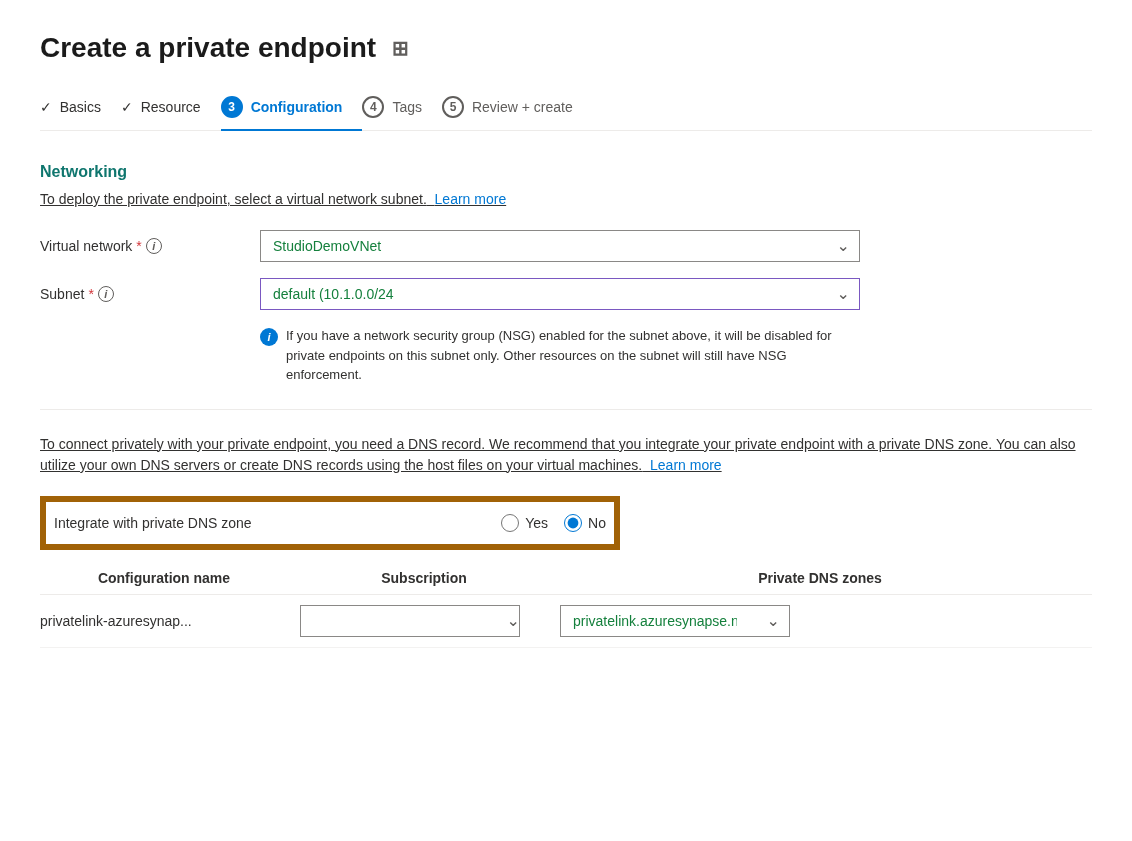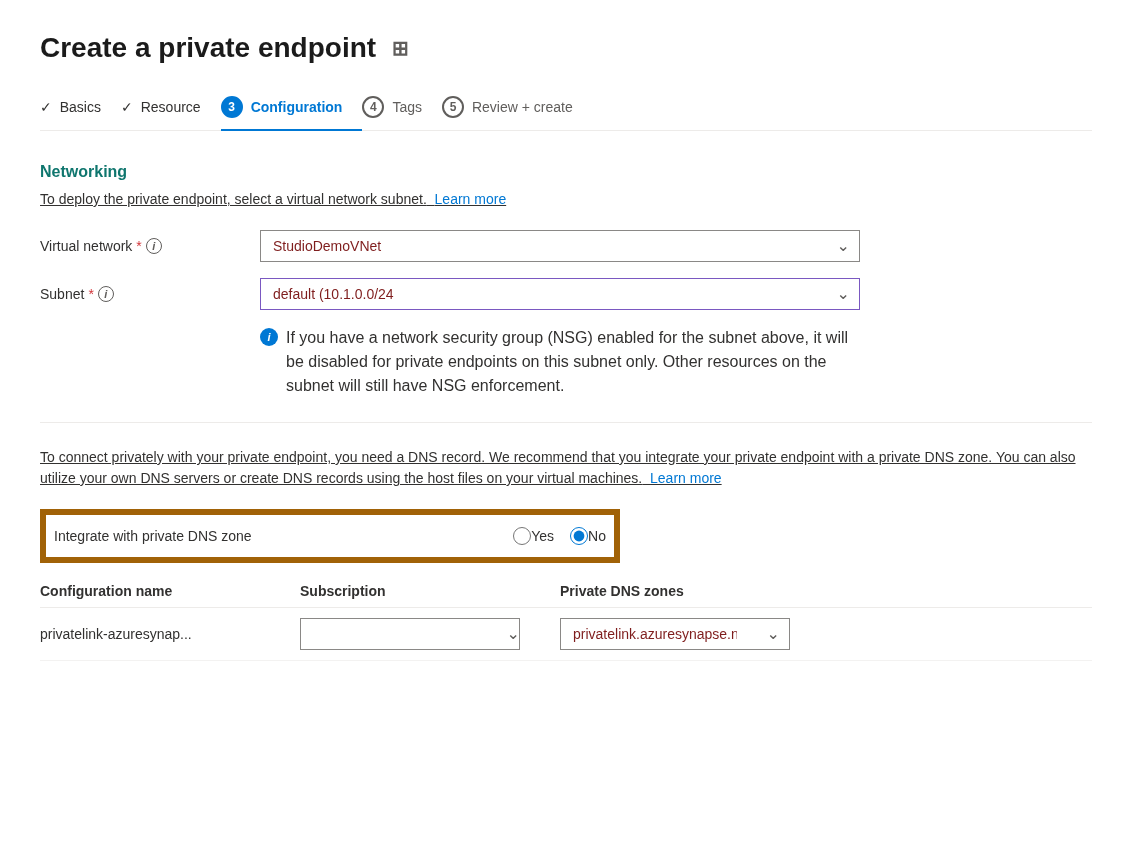--- a/index.html
+++ b/index.html
@@ -155,21 +155,21 @@
       flex: 1;
       max-width: 600px;
     }
 
     .select-box {
       width: 100%;
       padding: 6px 52px 6px 12px;
       border: 1px solid #8a8886;
       background: #fff;
       font-size: 14px;
-      color: #7f1d1d;
+      color: #15803d;
       appearance: none;
       cursor: pointer;
       position: relative;
       height: 32px;
       outline: none;
     }
 
     .select-wrapper {
       position: relative;
       width: 100%;
@@ -209,21 +209,21 @@
       align-items: center;
       justify-content: center;
       font-size: 11px;
       font-weight: 700;
       flex-shrink: 0;
       margin-top: 2px;
       font-style: italic;
     }
 
     .info-text {
-      font-size: 16px;
+      font-size: 13px;
       color: #323130;
       line-height: 1.5;
     }
 
     
     .divider {
       border: none;
       border-top: 1px solid #edebe9;
       margin: 24px 0;
     }
@@ -247,21 +247,21 @@
 
     .radio-group {
       display: flex;
       align-items: center;
       gap: 16px;
     }
 
     .radio-option {
       display: flex;
       align-items: center;
-      gap: 0;
+      gap: 6px;
       cursor: pointer;
       font-size: 14px;
     }
 
     .radio-input {
       width: 18px;
       height: 18px;
       cursor: pointer;
       accent-color: #0078d4;
     }
@@ -273,20 +273,21 @@
 
     .table-header {
       display: grid;
       grid-template-columns: 260px 260px 1fr;
       gap: 0;
       font-weight: 700;
       font-size: 14px;
       color: #1b1b1b;
       padding-bottom: 8px;
       border-bottom: 1px solid #edebe9;
+      text-align: center;
     }
 
     .table-row {
       display: grid;
       grid-template-columns: 260px 260px 1fr;
       gap: 0;
       align-items: center;
       padding: 10px 0;
       border-bottom: 1px solid #f3f2f1;
     }

